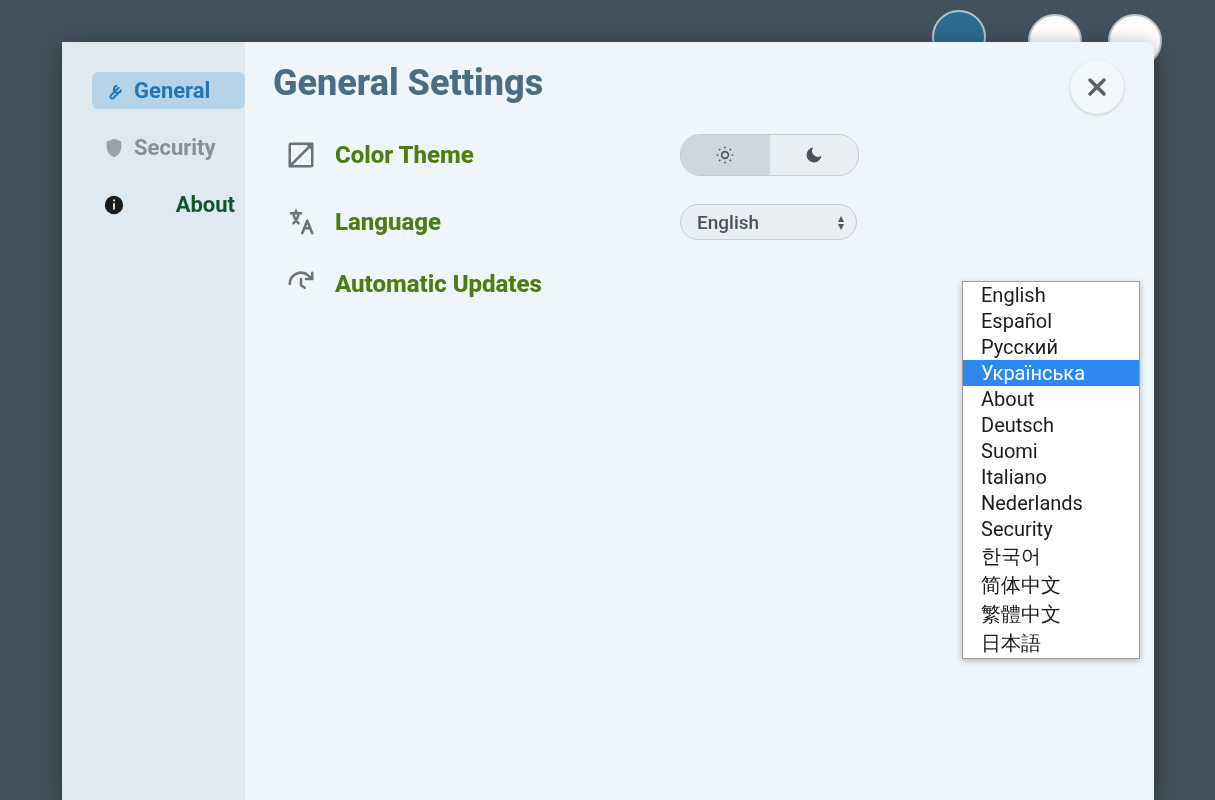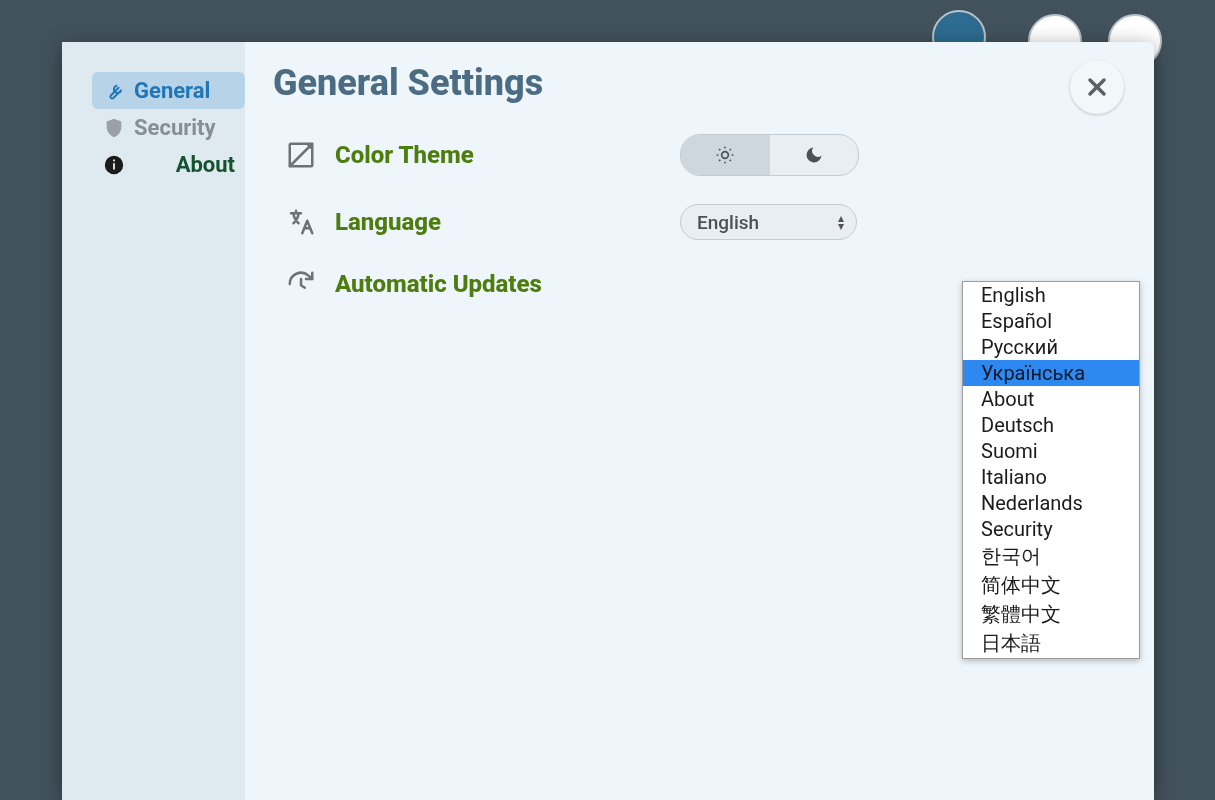--- a/index.html
+++ b/index.html
@@ -27,21 +27,21 @@
     width:183px;
     background:#dfeaf0;
     padding:30px 0 0 30px;
     box-sizing:border-box;
   }
   .sidebar-item {
     display:flex;
     align-items:center;
     gap:8px;
     padding:6px 10px;
-    margin-bottom:0;
+    margin-bottom:20px;
     font-size:22px;
     font-weight:700;
     border-radius:6px;
     cursor:pointer;
     color:#888f94;
   }
   .sidebar-item.active {
     background:#b7d3e8;
     color:#2176b5;
   }
@@ -146,21 +146,21 @@
   }
   .dropdown-item {
     padding:1px 18px;
     font-size:20px;
     color:#1b1b1b;
     cursor:pointer;
     white-space:nowrap;
   }
   .dropdown-item.highlight {
     background:#2d89ef;
-    color:#0f172a;
+    color:#ffffff;
   }
 
   
   .bg-circ {
     position:absolute;
     border:2px solid #b9c3c9;
     border-radius:50%;
     background:#fff;
   }
 </style>

